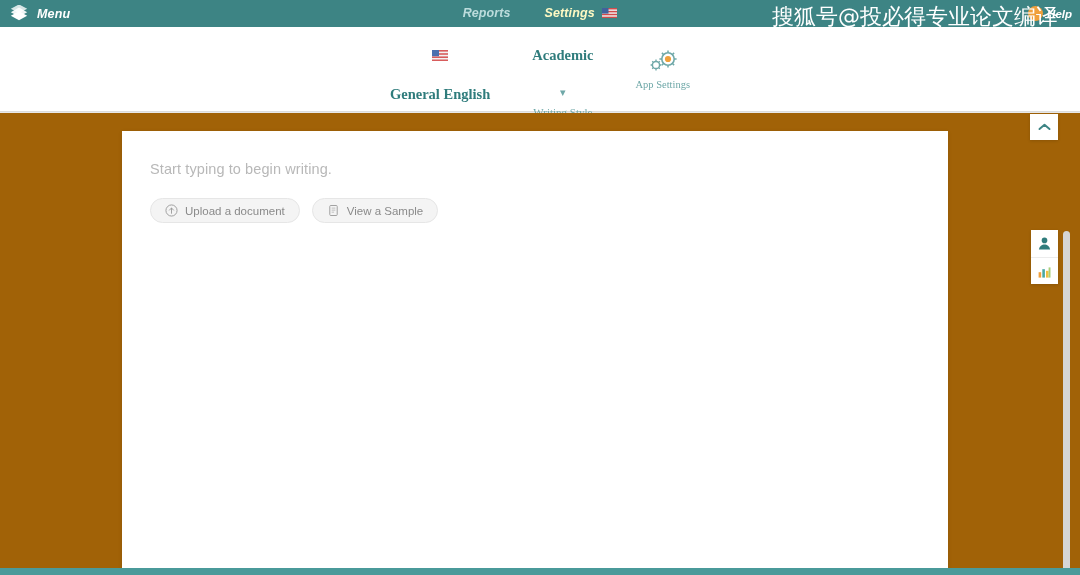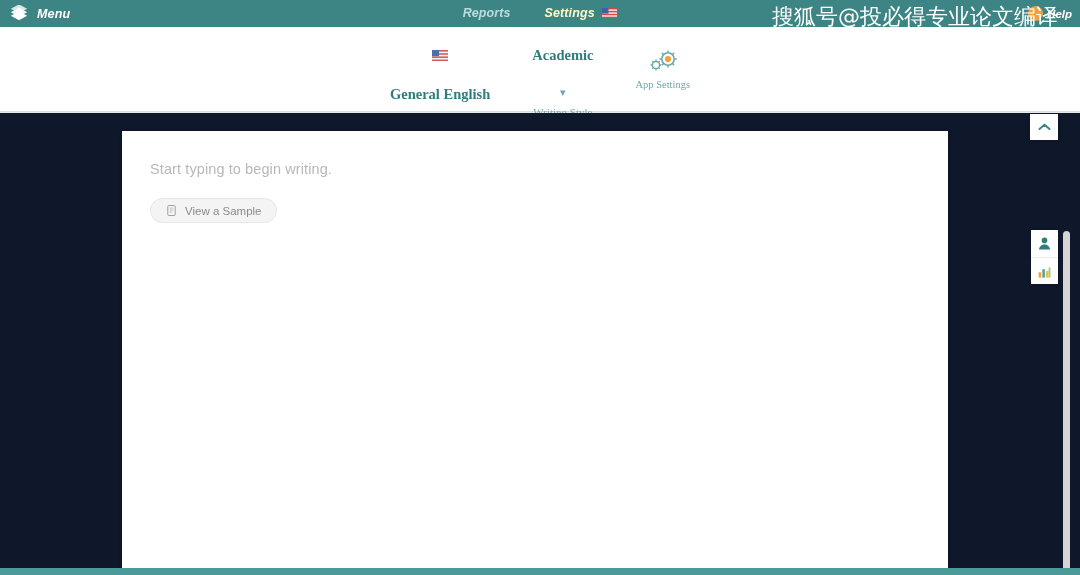--- a/index.html
+++ b/index.html
@@ -126,21 +126,21 @@
   .gear-caption {
     font-size: 10.5px; color: #6fa8a8; margin-top: 2px;
     font-family: "Liberation Serif", serif;
   }
 
   
   .editor-area {
     position: absolute;
     top: 113px; left: 0;
     width: 1080px; height: 459px;
-    background: #0f172a;
+    background: #a16207;
   }
   .doc-card {
     position: absolute;
     left: 122px; top: 18px;
     width: 826px; height: 444px;
     background: #ffffff;
     box-shadow: 0 1px 4px rgba(0,0,0,.12);
   }
   .doc-inner { padding: 30px 28px 0 28px; }
   .ph-line {
@@ -328,20 +328,29 @@
 <div class="editor-area">
 
   <div class="doc-card">
     <div class="doc-inner">
       <div class="ph-line">Start typing to begin writing.</div>
 
       <div class="btn-row">
         <div class="pill-btn">
           <span>
             <svg class="pill-icon" viewBox="0 0 14 14">
+              <circle cx="7" cy="7" r="6" fill="none" stroke="#9a9a9a" stroke-width="1"></circle>
+              <path d="M7 10 L7 4.4 M4.8 6.6 L7 4.3 L9.2 6.6" fill="none" stroke="#9a9a9a" stroke-width="1" stroke-linecap="round" stroke-linejoin="round"></path>
+            </svg>
+          </span>
+          <span>Upload a document</span>
+        </div>
+        <div class="pill-btn">
+          <span>
+            <svg class="pill-icon" viewBox="0 0 14 14">
               <rect x="3" y="1.6" width="8" height="10.8" rx="1" fill="none" stroke="#9a9a9a" stroke-width="1"></rect>
               <g stroke="#b5b5b5" stroke-width="0.9">
                 <line x1="5" y1="4.4" x2="9" y2="4.4"></line>
                 <line x1="5" y1="6.6" x2="9" y2="6.6"></line>
                 <line x1="5" y1="8.8" x2="7.6" y2="8.8"></line>
               </g>
             </svg>
           </span>
           <span>View a Sample</span>
         </div>

